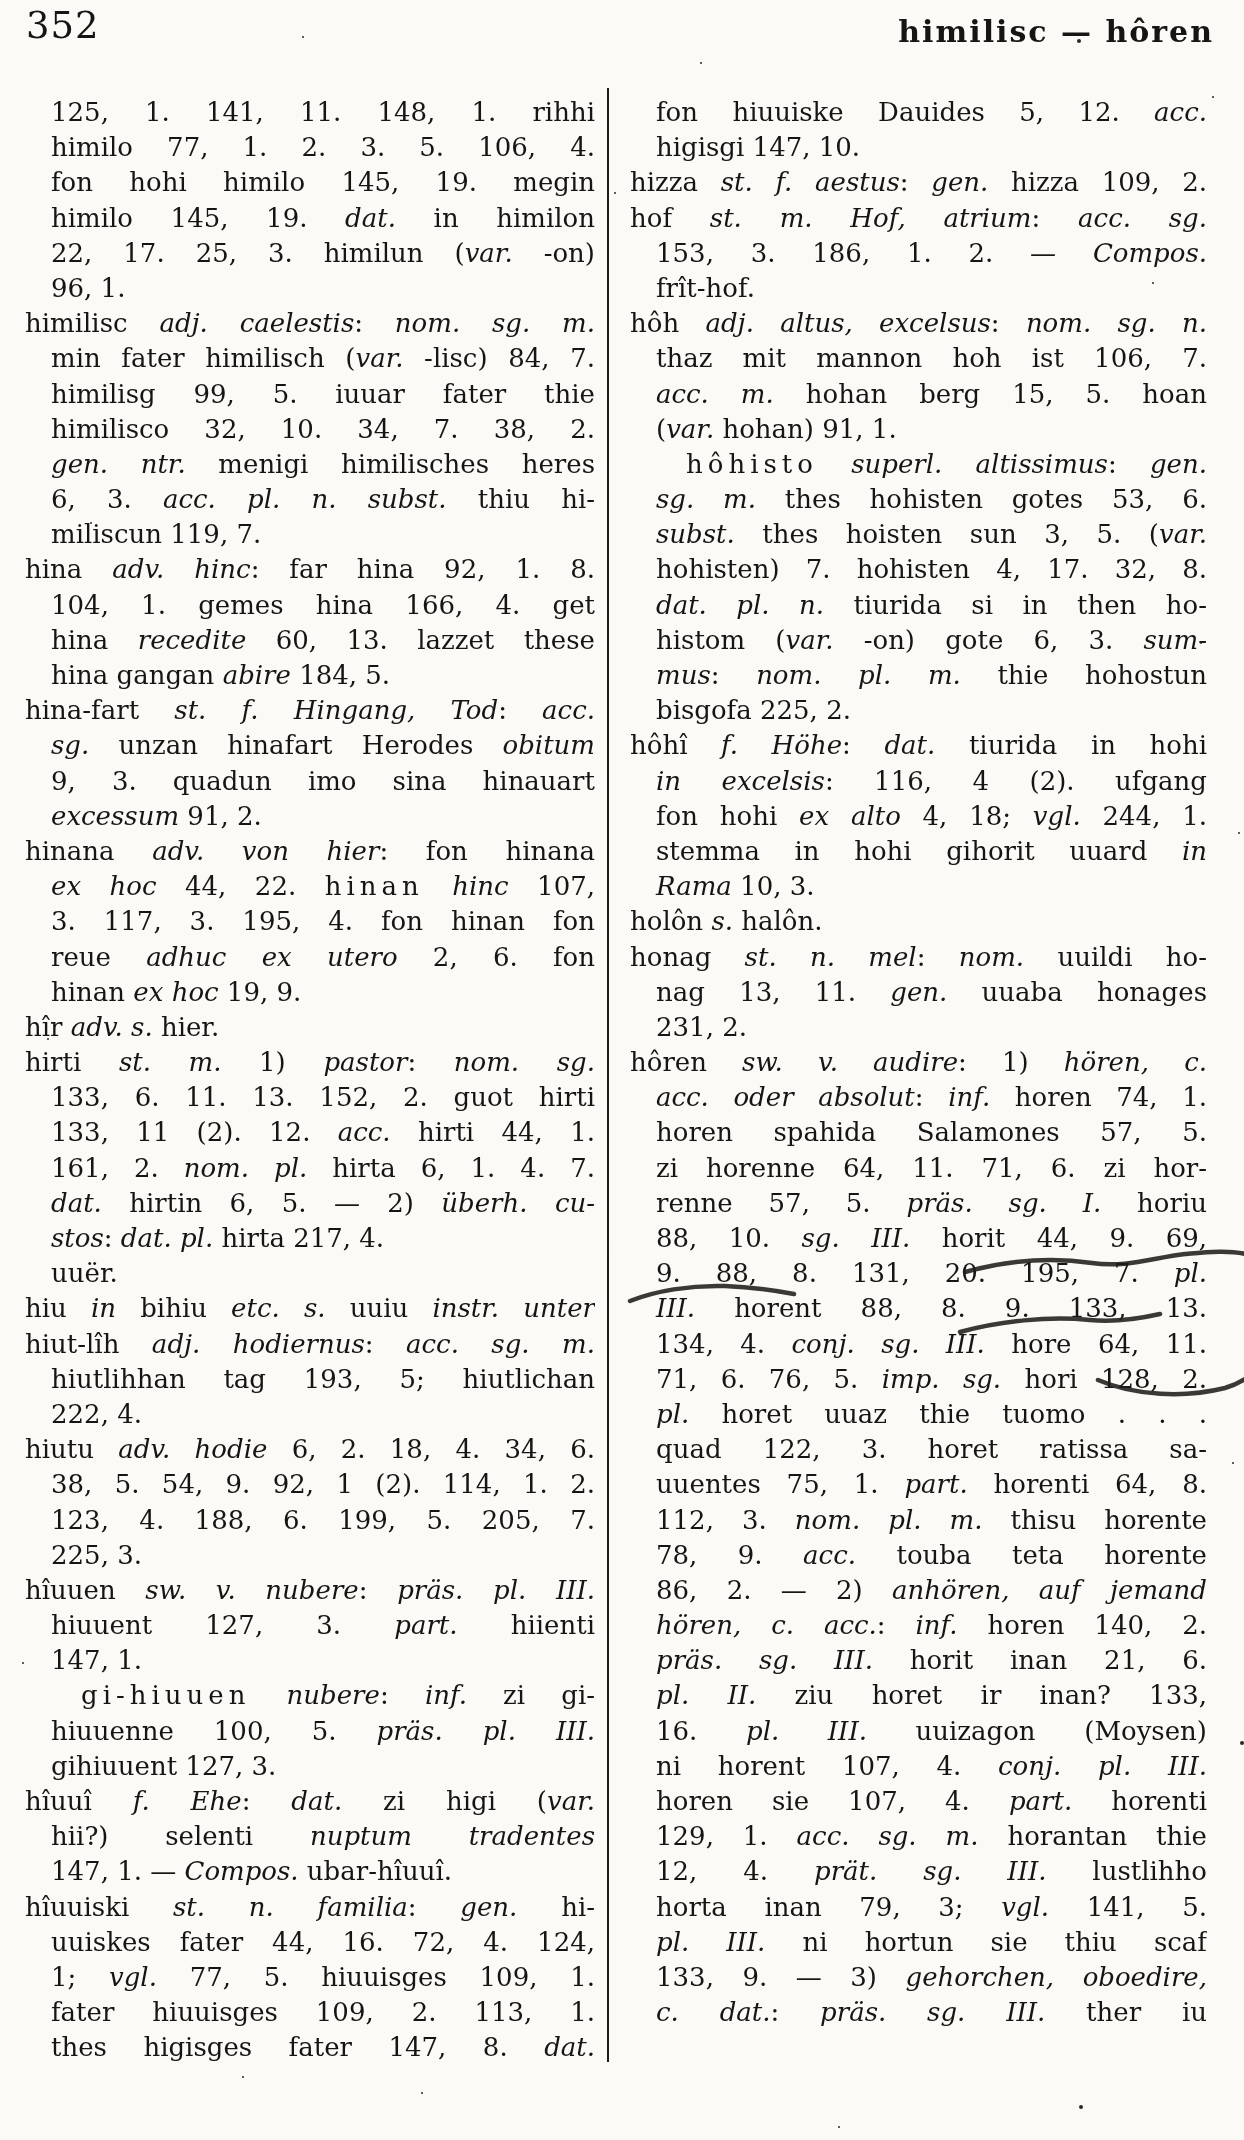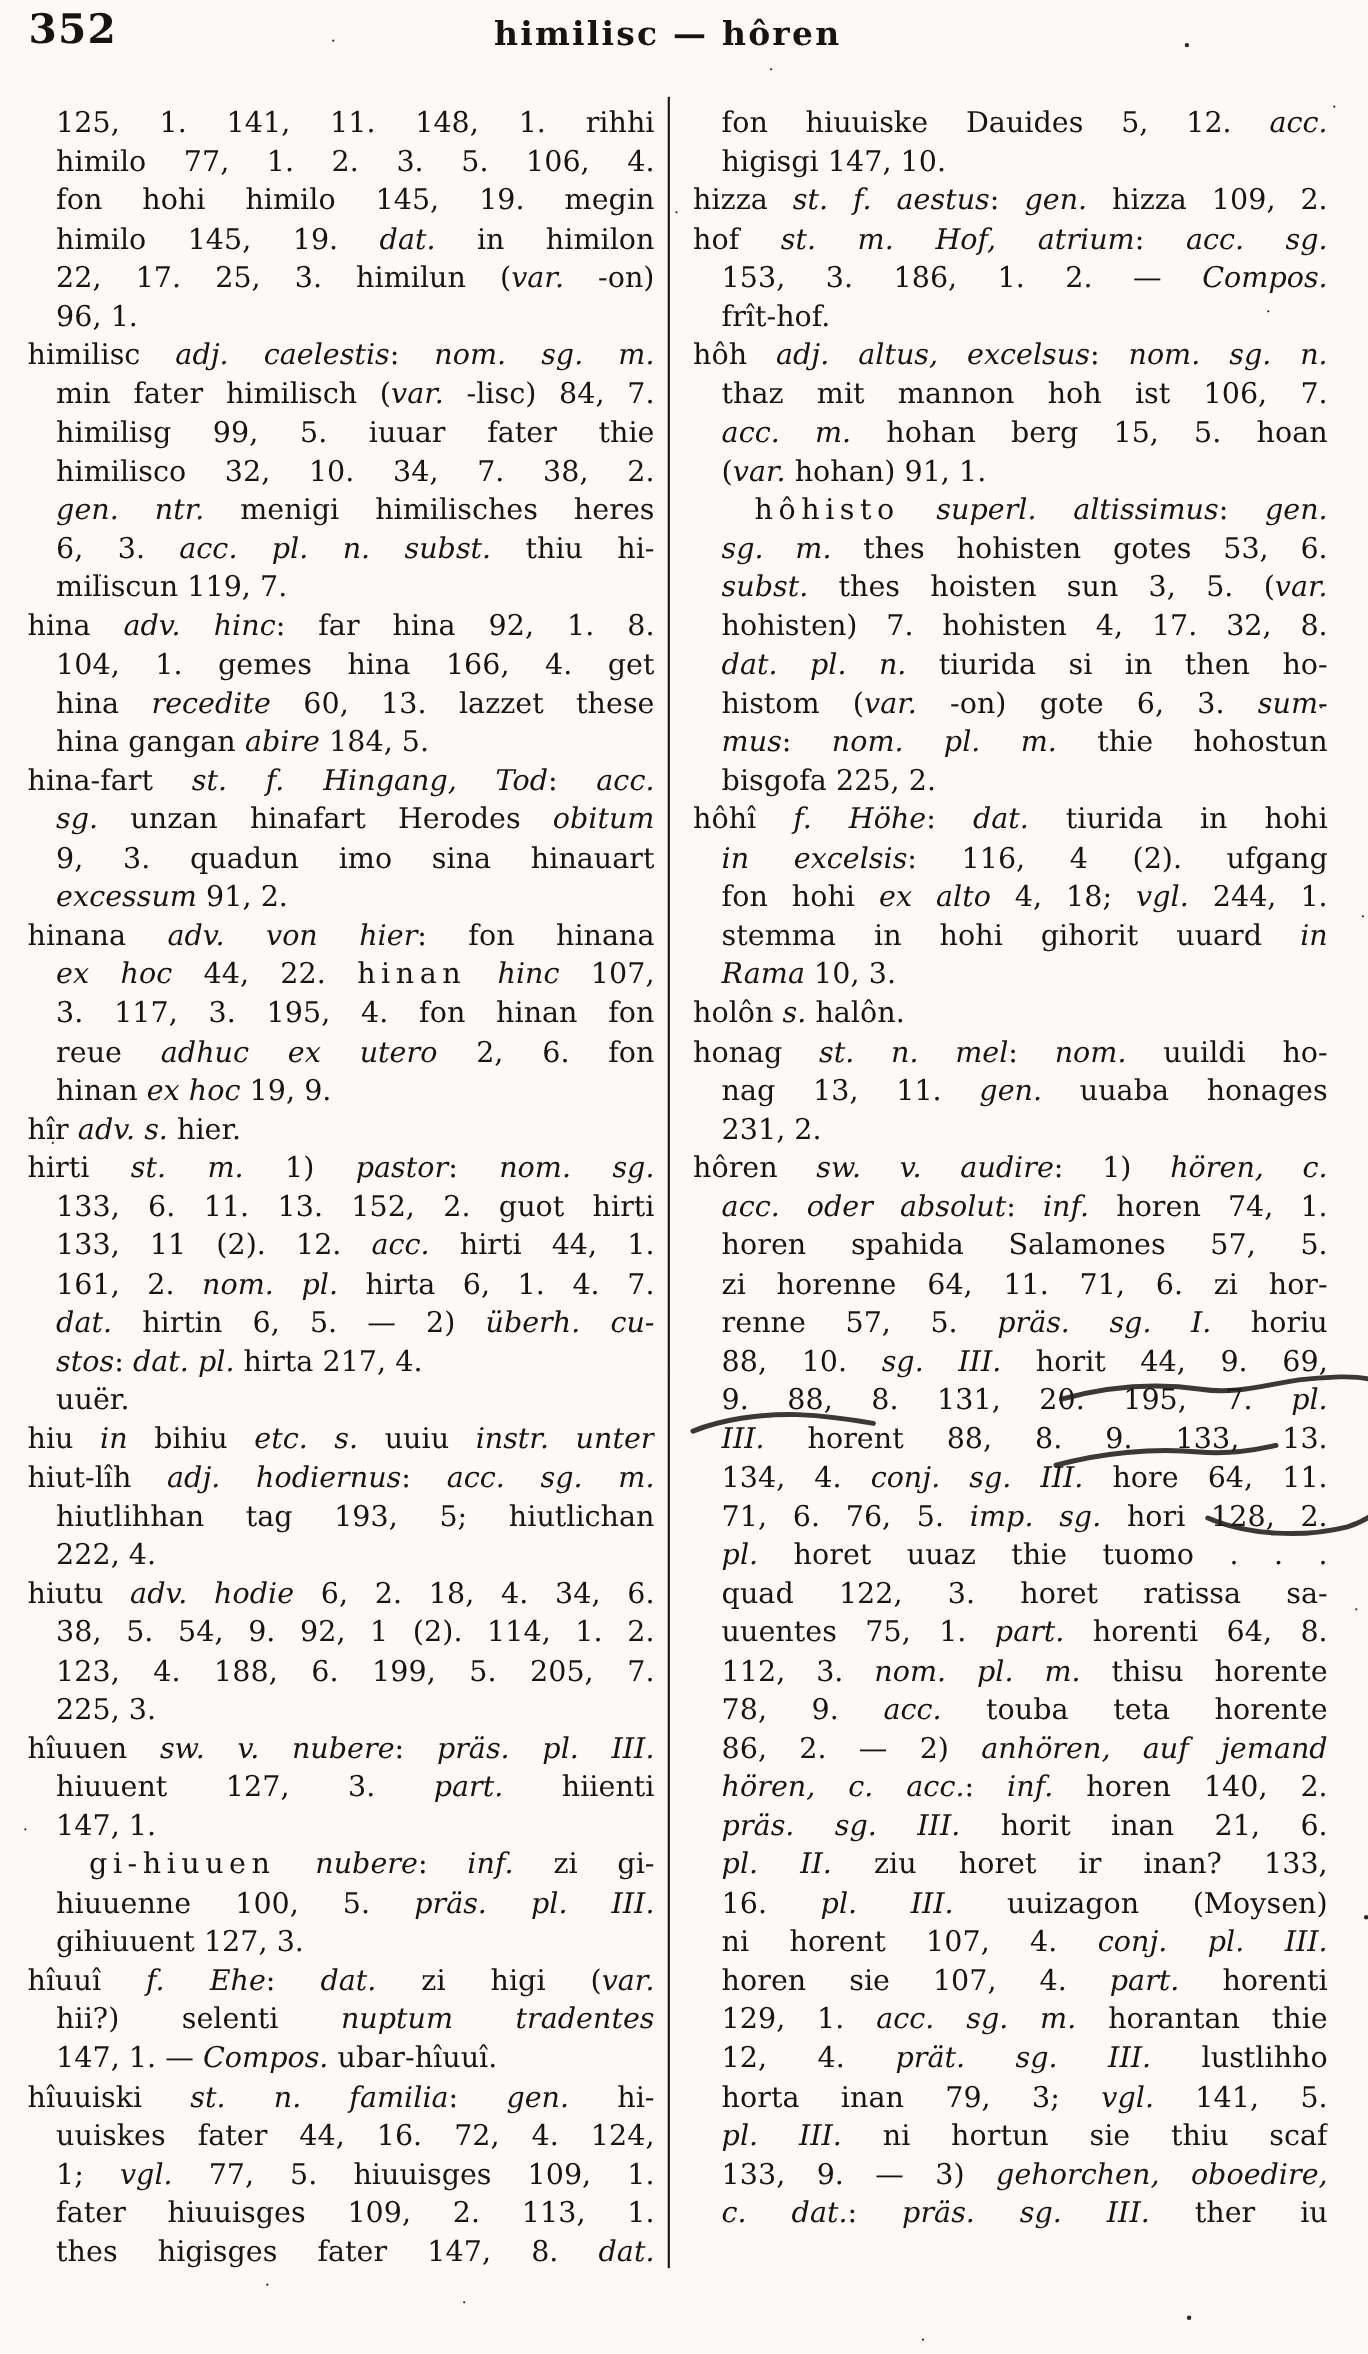--- a/index.html
+++ b/index.html
@@ -1,20 +1,20 @@
 <!DOCTYPE html>
 <html><head>
 <meta charset="utf-8">
 <style>
   html,body{margin:0;padding:0;}
   body{background:#8a8a8a;}
   .page{position:relative;width:1244px;height:2140px;margin:0 auto;background:#fbfaf6;
         font-family:"DejaVu Serif", serif;color:#171513;overflow:hidden;}
-  .pageno{position:absolute;left:26px;top:4px;font-size:37px;font-weight:bold;letter-spacing:1px;text-align:center;}
-  .head-title{position:absolute;left:0;right:30px;top:14px;text-align:center;
+  .pageno{position:absolute;left:26px;top:4px;font-size:37px;font-weight:normal;letter-spacing:1px;text-align:center;}
+  .head-title{position:absolute;left:0;right:30px;top:14px;text-align:right;
               font-size:30px;font-weight:bold;letter-spacing:2px;}
   .divider{position:absolute;left:607px;top:88px;width:2px;height:1974px;background:#1d1b19;}
   .col{position:absolute;top:95px;font-size:26px;line-height:35.2px;}
   .col-left{left:25px;width:570px;}
   .col-right{left:630px;width:577px;}
   .line{height:35.2px;white-space:nowrap;overflow:hidden;
         text-align:justify;text-align-last:justify;}
   .line.noj{text-align-last:left;}
   .line.cont{padding-left:26px;}
   .line.sub{padding-left:56px;}

